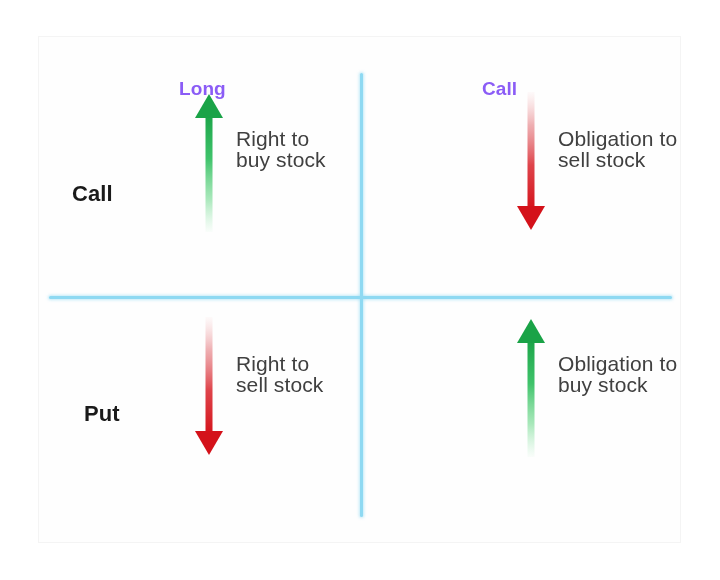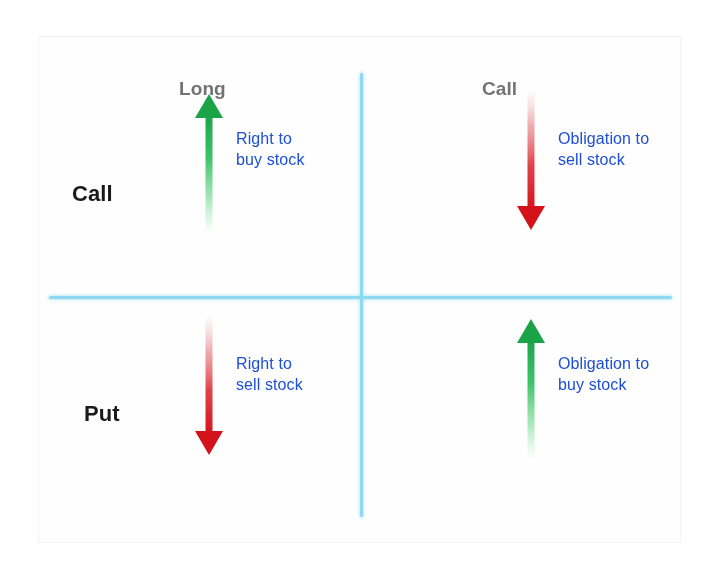--- a/index.html
+++ b/index.html
@@ -53,21 +53,21 @@
     background: #8ed9f2;
     border-radius: 2px;
     box-shadow: 0 0 3px 1px rgba(142, 217, 242, 0.55);
   }
 
   
   .col-header {
     position: absolute;
     font-size: 19px;
     font-weight: bold;
-    color: #737373;
+    color: #8b5cf6;
     letter-spacing: 0.1px;
     white-space: nowrap;
   }
   #col-long  { left: 140px; top: 41px; }
   #col-short { left: 443px; top: 41px; }
 
   
   .row-header {
     position: absolute;
     font-size: 22px;
@@ -97,23 +97,23 @@
     width: 34px;
     height: 140px;
   }
   .arrow-wrap svg { display: block; width: 34px; height: 140px; }
 
   .caption {
     position: absolute;
     left: 196px;
     top: 54px;
     width: 130px;
-    font-size: 16px;
+    font-size: 21px;
     line-height: 21px;
-    color: #1d4ed8;
+    color: #404040;
     letter-spacing: 0.1px;
   }
 </style>
 </head>
 <body>
 
 <div id="stage">
   <div id="card">
 
     <div class="axis-h"></div>

